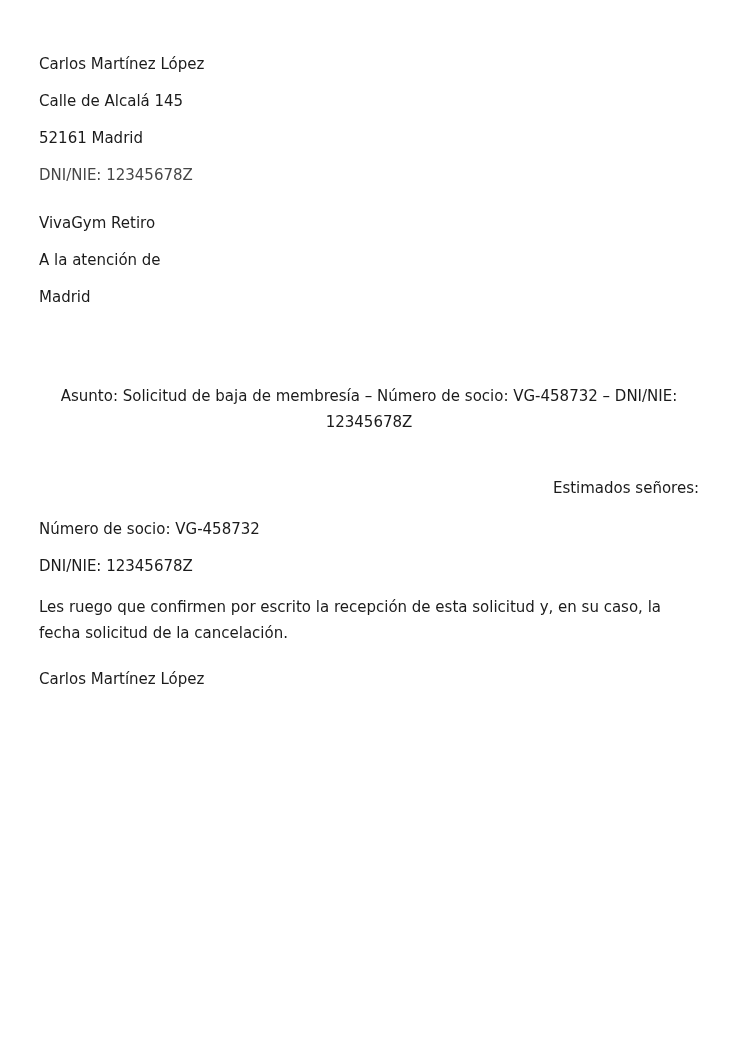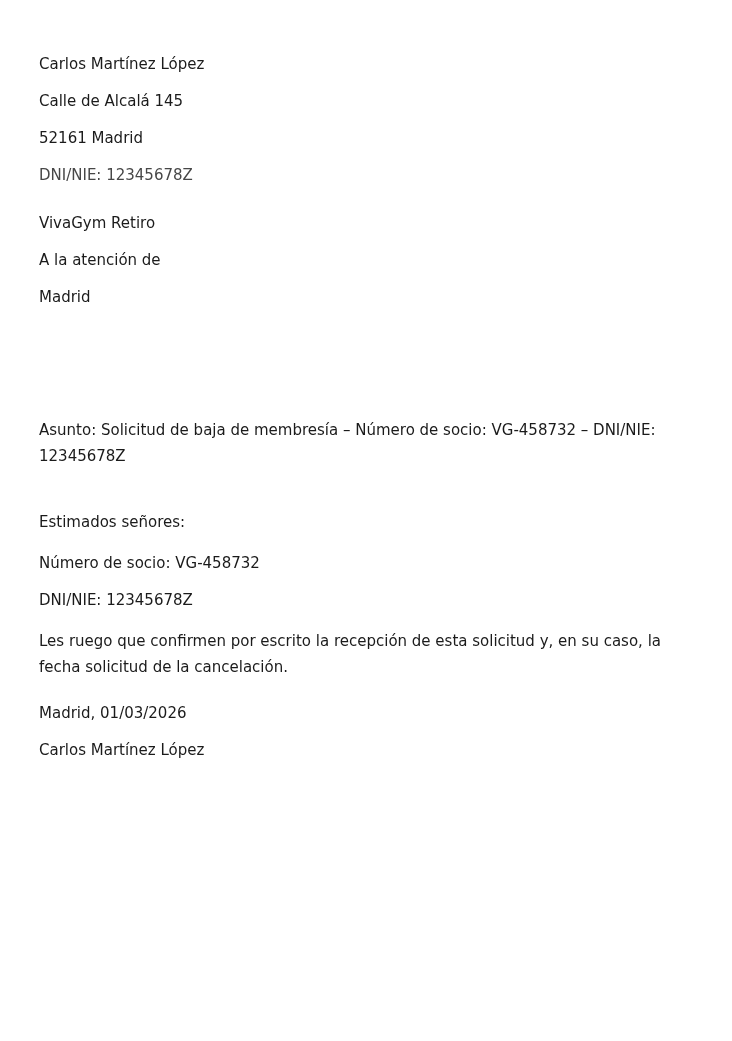--- a/index.html
+++ b/index.html
@@ -21,22 +21,22 @@
       position: absolute;
       left: 39px;
       top: 40px;
       width: 660px;
     }
     .block { margin: 0; padding: 0; }
     .line { display: block; white-space: nowrap; margin-top: 11px; }
     .muted { color: #474747; }
     .sender { margin-top: 0; }
     .recipient { margin-top: 22px; }
-    .subject { margin-top: 107px; white-space: normal; }
-    .greeting { margin-top: 40px; }
+    .subject { margin-top: 73px; white-space: normal; text-align: center; }
+    .greeting { margin-top: 40px; text-align: right; }
     .para { margin-top: 26px; white-space: normal; }
     .refs { margin-top: 15px; }
     .para2 { margin-top: 15px; white-space: normal; }
     .signoff { margin-top: 20px; }
   </style>
 </head>
 <body>
 
 <div class="page">
 
@@ -59,17 +59,16 @@
 
 
   <div class="block refs">
     <span class="line">Número de socio: VG-458732</span>
     <span class="line">DNI/NIE: 12345678Z</span>
   </div>
 
   <div class="block para2">Les ruego que confirmen por escrito la recepción de esta solicitud y, en su caso, la fecha solicitud de la cancelación.</div>
 
   <div class="block signoff">
-    <span class="line">Madrid, 01/03/2026</span>
     <span class="line">Carlos Martínez López</span>
   </div>
 
 </div>
 
 </body></html>

